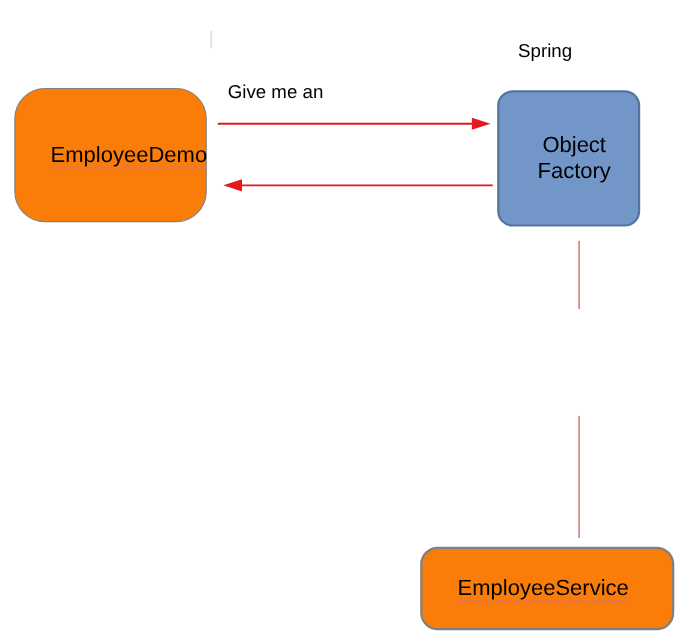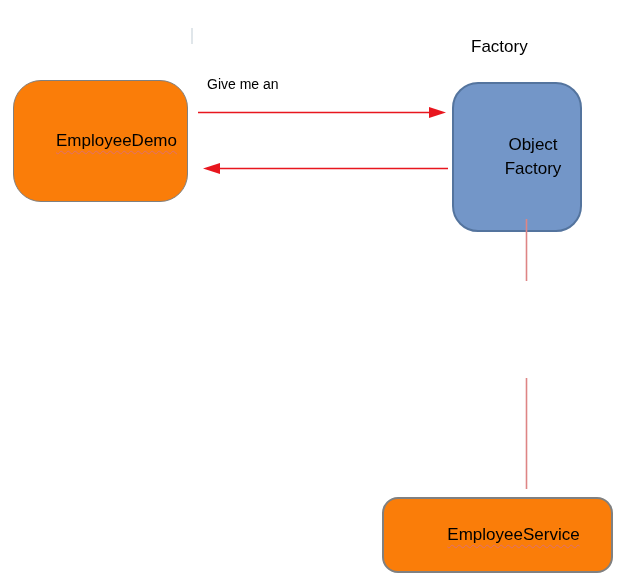--- a/index.html
+++ b/index.html
@@ -10,40 +10,40 @@
     background: #ffffff;
     overflow: hidden;
     font-family: "Liberation Sans", sans-serif;
     color: var(--text, #000000);
   }
 
   .node {
     position: absolute;
     display: flex;
     align-items: center;
-    justify-content: center;
+    justify-content: flex-start;
     text-align: center;
-    font-size: 17px;
+    font-size: 20px;
     color: var(--text, #000000);
     box-sizing: border-box;
     padding-left: 32px;
   }
 
   #employee-demo {
     left: 13px; top: 80px; width: 175px; height: 122px;
     background: var(--node-orange, #fa7d09);
     border: 1.5px solid var(--node-orange-border, #808080);
     border-radius: 28px;
   }
 
   #object-factory {
-    left: 452px; top: 82px; width: 130px; height: 150px;
+    left: 452px; top: 82px; width: 130px; height: 124px;
     background: var(--node-blue, #7396c8);
     border: 2px solid var(--node-blue-border, #54749e);
-    border-radius: 26px;
+    border-radius: 14px;
   }
   #object-factory .label { width: 72px; line-height: 24px; }
 
   #configuration {
     left: 461px; top: 287px; width: 132px; height: 77px;
     background: var(--node-yellow, #fbfb00);
     border: 1.5px solid var(--node-yellow-border, #68829e);
     border-radius: 50%;
   }
 
@@ -58,21 +58,21 @@
     text-decoration-line: underline;
     text-decoration-style: wavy;
     text-decoration-color: var(--squiggle-red, #de6f6f);
     text-decoration-thickness: 1px;
     text-underline-offset: 4px;
   }
 
   #annotation {
     position: absolute;
     left: 207px; top: 29px;
-    font-size: 14px;
+    font-size: 17px;
     line-height: 22px;
     white-space: pre;
   }
 
   #spring-label {
     position: absolute;
     left: 471px; top: 36px;
     font-size: 17px;
     line-height: 22px;
   }
@@ -99,21 +99,21 @@
 <body>
 
 <div id="canvas">
 
   <div id="text-frame-edge"></div>
 
   <div id="annotation">
     <div>Give me an</div>
   </div>
 
-  <div id="spring-label">Factory</div>
+  <div id="spring-label">Spring</div>
 
   <div class="node" id="employee-demo">
     <span class="label misspelled">EmployeeDemo</span>
   </div>
 
   <div class="node" id="object-factory">
     <span class="label">Object Factory</span>
   </div>
 
 

